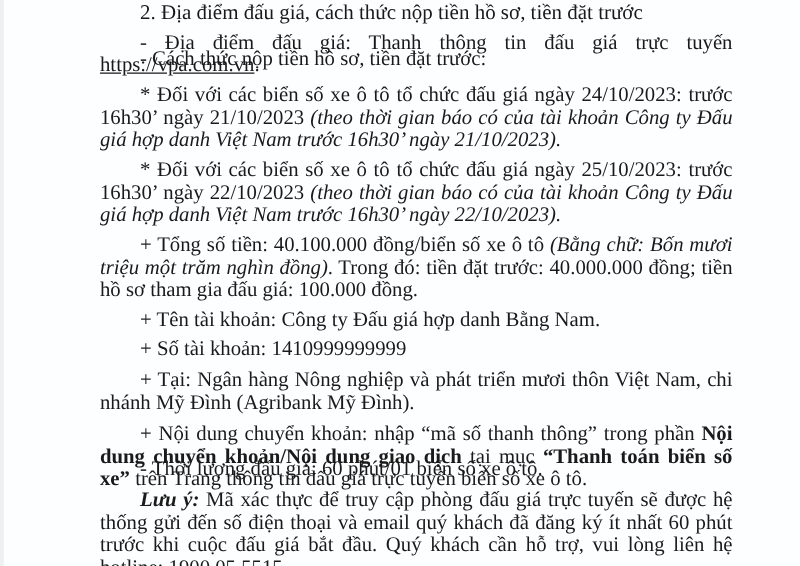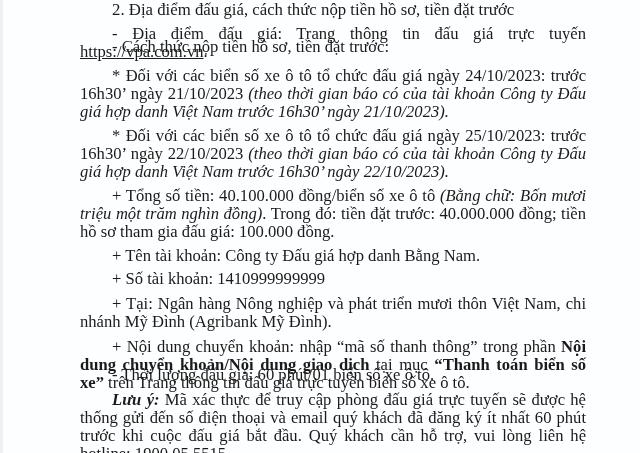--- a/index.html
+++ b/index.html
@@ -27,21 +27,21 @@
 
 <div class="edge"></div>
 
 <div class="page">
 
   <div class="p h" style="top:1px;">
     <span class="ind"></span><span>2. Địa điểm đấu giá, cách thức nộp tiền hồ sơ, tiền đặt trước</span>
   </div>
 
   <div class="p" style="top:25px;">
-    <span class="ind"></span><span>- Địa điểm đấu giá: Trang thông tin đấu giá trực tuyến </span><span class="link">https://vpa.com.vn</span><span>.</span>
+    <span class="ind"></span><span>- Địa điểm đấu giá: Thanh thông tin đấu giá trực tuyến </span><span class="link">https://vpa.com.vn</span><span>.</span>
   </div>
 
   <div class="p" style="top:38px;">
     <span class="ind"></span><span>- Cách thức nộp tiền hồ sơ, tiền đặt trước:</span>
   </div>
 
   <div class="p" style="top:67px;">
     <span class="ind"></span><span>* Đối với các biển số xe ô tô tổ chức đấu giá ngày 24/10/2023: trước 16h30’ ngày 21/10/2023 </span><i>(theo thời gian báo có của tài khoản Công ty Đấu giá hợp danh Việt Nam trước 16h30’ ngày 21/10/2023).</i>
   </div>
 

